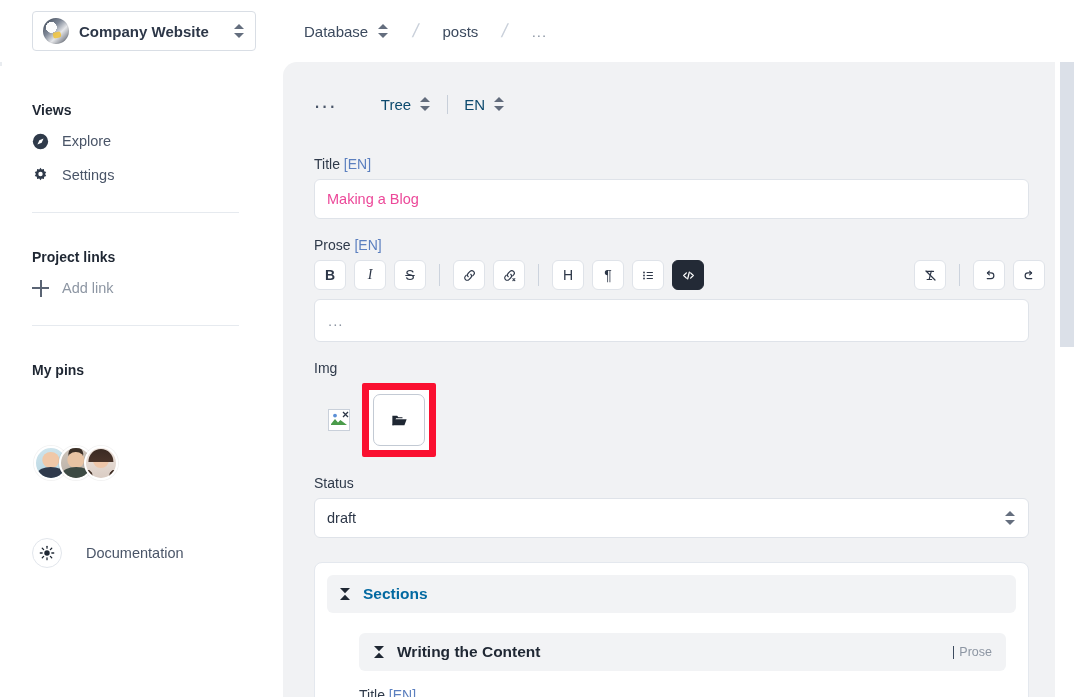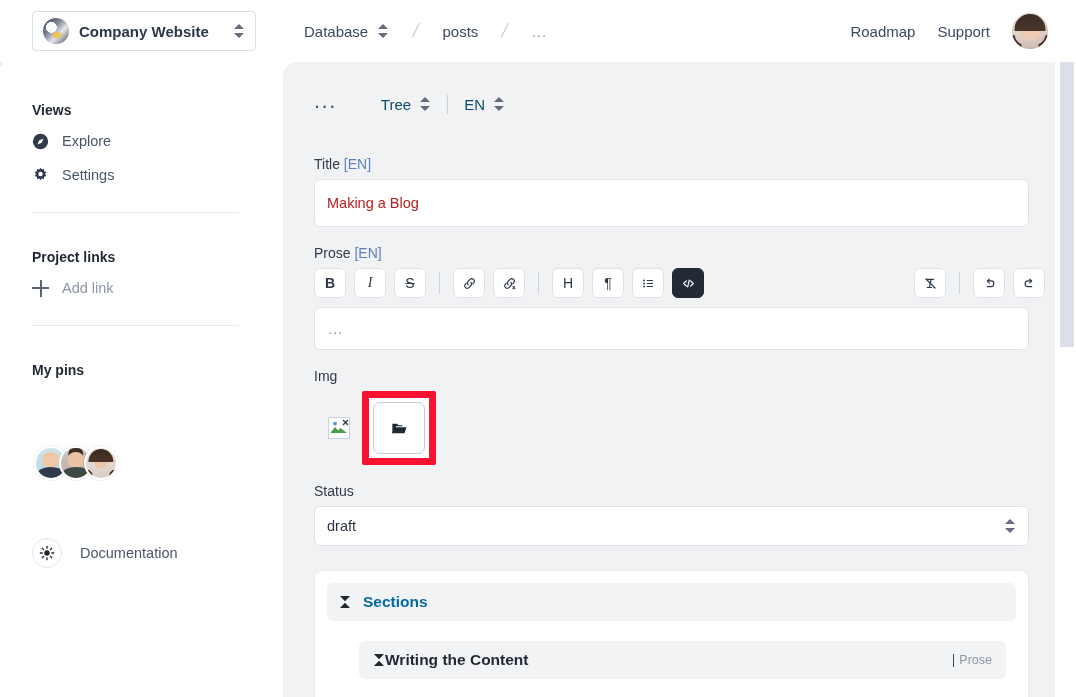--- a/index.html
+++ b/index.html
@@ -123,21 +123,21 @@
   .av2::after{content:"";position:absolute;left:50%;bottom:-8%;width:92%;height:44%;transform:translateX(-50%);border-radius:50% 50% 0 0;background:#3d4a44;}
   .av3{ background:linear-gradient(175deg,#efe6e0 0%,#d9cbc2 100%); }
   .av3::before{content:"";position:absolute;left:50%;top:14%;width:54%;height:54%;transform:translateX(-50%);border-radius:48%;background:#eec6a9;}
   .av3::after{content:"";position:absolute;left:50%;top:2%;width:84%;height:86%;transform:translateX(-50%);border-radius:50% 50% 34% 34%;background:linear-gradient(180deg,#3a2a22 0%,#4a342a 52%,rgba(74,52,42,0) 53%);box-shadow:-13px 13px 0 -8px #3d2c23,13px 13px 0 -8px #3d2c23;}
 
   .doc-row{ display:flex; align-items:center; margin-top:58px; cursor:pointer; }
   .sun-btn{
     width:30px; height:30px; border-radius:50%; border:1px solid #e2e6ec;
     background:#fff; display:flex; align-items:center; justify-content:center; flex:none;
   }
-  .doc-label{ margin-left:18px; font-size:14.5px; color:#4a5568; }
+  .doc-label{ margin-left:24px; font-size:14.5px; color:#4a5568; }
 
   
   .main{
     position:absolute; left:283px; top:62px; width:793px; height:635px;
     background:#f1f2f4; border-top-left-radius:14px; overflow:hidden;
   }
   .main-inner{ padding:0 31px; }
 
   .toolbar{
     display:flex; align-items:center; height:76px; padding-top:8px;
@@ -158,22 +158,22 @@
   .save-badge{
     position:absolute; top:-3px; right:-3px; width:11px; height:11px;
     border-radius:50%; background:#ffffff;
   }
 
   .field-label{
     font-size:14px; color:#2f3a4a; margin-bottom:7px; margin-top:18px;
   }
   .field-label .lng{ color:#5b7fbf; }
   .txt-input{
-    width:715px; height:48px; background:#fff; border:1px solid #dfe3e9; border-radius:6px;
-    font-size:14.5px; color:#b91c1c; padding:16px 12px; font-family:inherit; outline:none;
+    width:715px; height:40px; background:#fff; border:1px solid #dfe3e9; border-radius:6px;
+    font-size:14.5px; color:#ec4899; padding:16px 12px; font-family:inherit; outline:none;
   }
 
   .rt-toolbar{ display:flex; align-items:center; gap:8px; margin-bottom:9px; }
   .rt-btn{
     width:32px; height:30px; background:#fff; border:1px solid #dfe3e9; border-radius:6px;
     display:flex; align-items:center; justify-content:center; cursor:pointer;
     font-size:14px; color:#2d3748; font-family:inherit;
   }
   .rt-btn.active{ background:#232a36; border-color:#232a36; color:#fff; }
   .rt-sep{ width:1px; height:22px; background:#ccd3dd; margin:0 5px; }
@@ -211,21 +211,21 @@
     border-radius:8px; padding:12px 0 0 0;
   }
   .sec-header{
     margin:0 12px; height:38px; background:#f2f3f5; border-radius:6px;
     display:flex; align-items:center; padding:0 12px; gap:12px; cursor:pointer;
   }
   .sec-title{ font-size:15.5px; font-weight:bold; color:#0369a1; }
   .collapse-ic{ width:12px; height:14px; flex:none; }
   .sub-sec{
     margin:20px 22px 0 44px; height:38px; background:#f2f3f5; border-radius:6px;
-    display:flex; align-items:center; padding:0 14px; cursor:pointer;
+    display:flex; align-items:center; padding:0 14px; gap:12px; cursor:pointer;
   }
   .sub-title{ font-size:15.5px; font-weight:bold; color:#1f2733; }
   .prose-tag{ margin-left:auto; font-size:12.5px; color:#8d96a3; display:flex; align-items:center; gap:5px; }
   .prose-bar{ width:1px; height:13px; background:#3c4a5e; display:inline-block; }
   .sub-field{ margin:16px 22px 0 44px; }
 
   
   .main-scroll{
     position:absolute; right:0; top:0; width:21px; height:635px; background:#ffffff;
   }
@@ -254,25 +254,20 @@
     <div class="crumb-wrap">
       <span class="crumb">Database</span>
       <span class="updown"></span>
     </div>
     <span class="crumb-sep">/</span>
     <span class="crumb">posts</span>
     <span class="crumb-sep">/</span>
     <span class="crumb dots">...</span>
   </div>
 
-  <div class="top-right">
-    <span class="top-link">Roadmap</span>
-    <span class="top-link">Support</span>
-    <div class="user-avatar"></div>
-  </div>
 </div>
 
 <div class="sidebar">
 
   <div class="side-heading">Views</div>
 
   <div class="side-item">
     <span class="ic">
       <svg viewBox="0 0 20 20" width="17" height="17">
           <circle cx="10" cy="10" r="9" fill="#2f3a4a"></circle>

